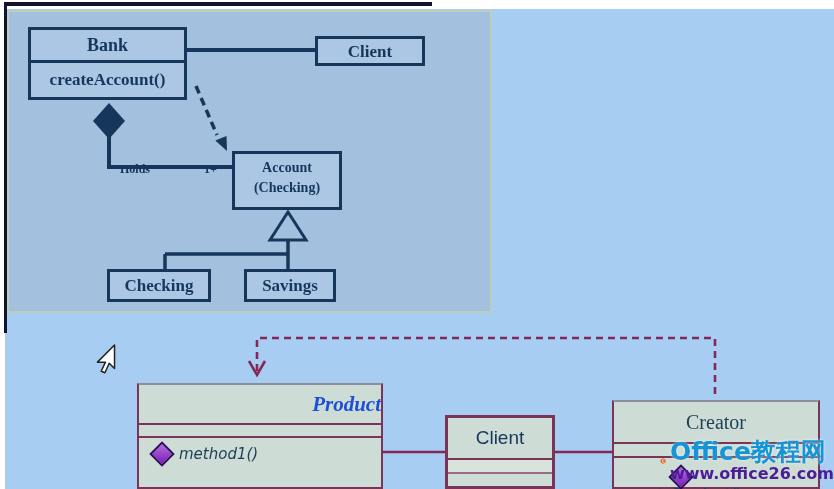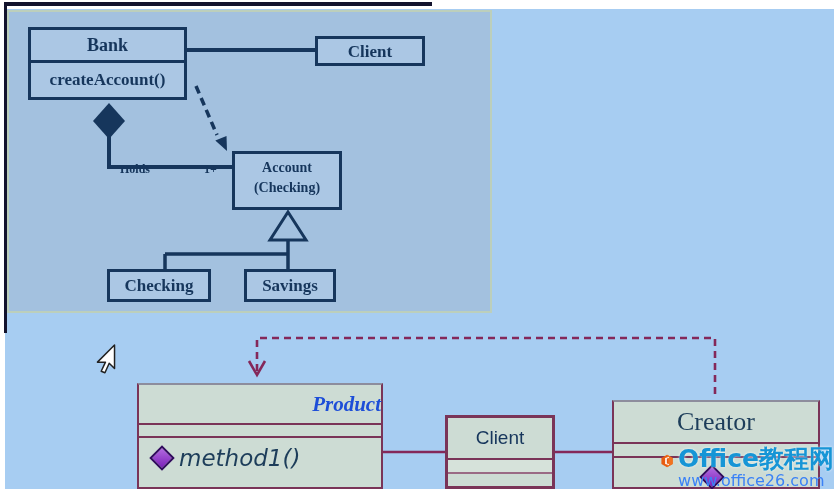--- a/index.html
+++ b/index.html
@@ -35,35 +35,35 @@
   #product{left:137px;top:383px;width:246px;height:106px;border-top-color:#8d8d9d;}
   #product-title{height:38px;line-height:38px;text-align:right;border-bottom:2px solid #7a3458;
       font-style:italic;font-weight:bold;font-size:21px;font-family:"Liberation Serif",serif;color:#1d4ed8;}
   #product-strip{height:11px;border-bottom:2px solid #7a3458;}
   #client-bottom{left:445px;top:415px;width:110px;height:74px;border-width:3px;}
   #client-bottom-title{height:40px;line-height:40px;text-align:center;border-bottom:2px solid #7a3458;
       font-size:19px;font-family:"Liberation Sans",sans-serif;color:#16365c;}
   #client-strip{height:12px;border-bottom:2px solid #9a6b85;background:#d6e2da;}
   #creator{left:612px;top:400px;width:208px;height:89px;border-top-color:#8d8d9d;}
   #creator-title{height:40px;line-height:40px;text-align:center;border-bottom:2px solid #7a3458;
-      font-size:26px;font-family:"Liberation Serif",serif;color:#1d3d5a;}
+      font-size:20px;font-family:"Liberation Serif",serif;color:#1d3d5a;}
   #creator-strip{height:12px;border-bottom:2px solid #7a3458;}
   .method-row{position:absolute;left:10px;display:flex;align-items:center;}
   #product-method-row{top:60px;}
   #creator-method-row{top:66px;flex-direction:column;}
   .gem{width:14px;height:14px;background:linear-gradient(135deg,#b36be0,#7a1fb8);
        border:2px solid #30095c;transform:rotate(45deg);margin:0 8px 0 4px;flex:none;}
-  .method-text{font-style:italic;font-size:23px;color:#1d3d5a;font-family:"DejaVu Sans",sans-serif;white-space:nowrap;}
+  .method-text{font-style:italic;font-size:15px;color:#1d3d5a;font-family:"DejaVu Sans",sans-serif;white-space:nowrap;}
 
   
-  #watermark{left:660px;top:432px;width:174px;height:57px;z-index:10;display:flex;align-items:flex-end;}
+  #watermark{left:660px;top:432px;width:174px;height:57px;z-index:10;display:flex;align-items:center;}
   #wm-text{margin-left:4px;line-height:1;}
   #wm-name{font-family:"DejaVu Sans",sans-serif;font-weight:bold;font-size:25px;color:#1695d6;
            text-shadow:0 0 3px rgba(255,255,255,.8);white-space:nowrap;}
-  #wm-url{font-family:"DejaVu Sans",sans-serif;font-weight:normal;font-size:16px;color:#3b82f6;
+  #wm-url{font-family:"DejaVu Sans",sans-serif;font-weight:bold;font-size:16px;color:#4c1d95;
           margin-top:2px;white-space:nowrap;}
   #cursor{left:93px;top:344px;z-index:11;}
 </style>
 </head>
 <body>
 
 <div id="page">
 
   <div class="abs" id="bg-main"></div>
   <div class="abs" id="panel"></div>

